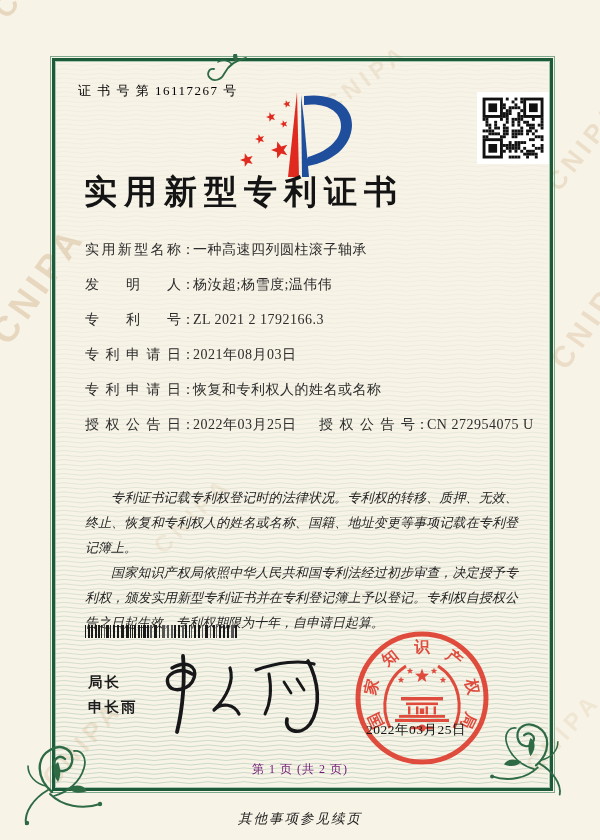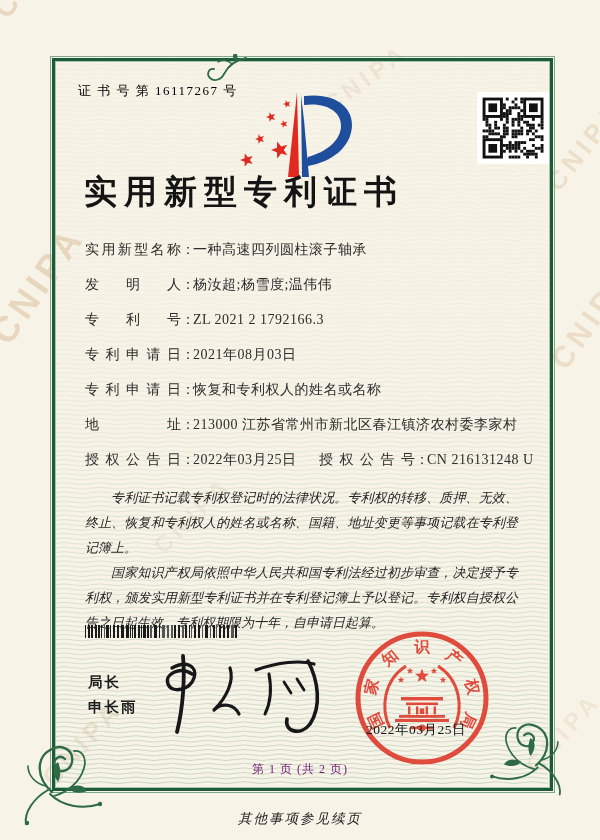--- a/index.html
+++ b/index.html
@@ -437,24 +437,21 @@
       <div class="frow">
         <span class="flabel">专利号</span><span class="colon">：</span><span class="fvalue">ZL 2021 2 1792166.3</span>
       </div>
       <div class="frow">
         <span class="flabel">专利申请日</span><span class="colon">：</span><span class="fvalue">2021年08月03日</span>
       </div>
       <div class="frow">
         <span class="flabel">专利申请日</span><span class="colon">：</span><span class="fvalue">恢复和专利权人的姓名或名称</span>
       </div>
       <div class="frow">
-        <span class="flabel">地址</span><span class="colon">：</span><span class="fvalue">213000 江苏省常州市新北区春江镇济农村委李家村</span>
-      </div>
-      <div class="frow">
-        <span class="flabel">授权公告日</span><span class="colon">：</span><span class="fvalue fvalue-fixed">2022年03月25日</span><span class="grp2"></span><span class="flabel">授权公告号</span><span class="colon">：</span><span class="fvalue">CN 216131248 U</span>
+        <span class="flabel">授权公告日</span><span class="colon">：</span><span class="fvalue fvalue-fixed">2022年03月25日</span><span class="grp2"></span><span class="flabel">授权公告号</span><span class="colon">：</span><span class="fvalue">CN 272954075 U</span>
       </div>
     </div>
 
     <div id="paras" class="abs">
       <p>专利证书记载专利权登记时的法律状况。专利权的转移、质押、无效、终止、恢复和专利权人的姓名或名称、国籍、地址变更等事项记载在专利登记簿上。</p>
       <p>国家知识产权局依照中华人民共和国专利法经过初步审查，决定授予专利权，颁发实用新型专利证书并在专利登记簿上予以登记。专利权自授权公告之日起生效。专利权期限为十年，自申请日起算。</p>
     </div>
 
     <svg class="abs" style="left:85px;top:625px;" width="156" height="13" viewBox="0 0 156 13">
         <g id="barcode-bars">

